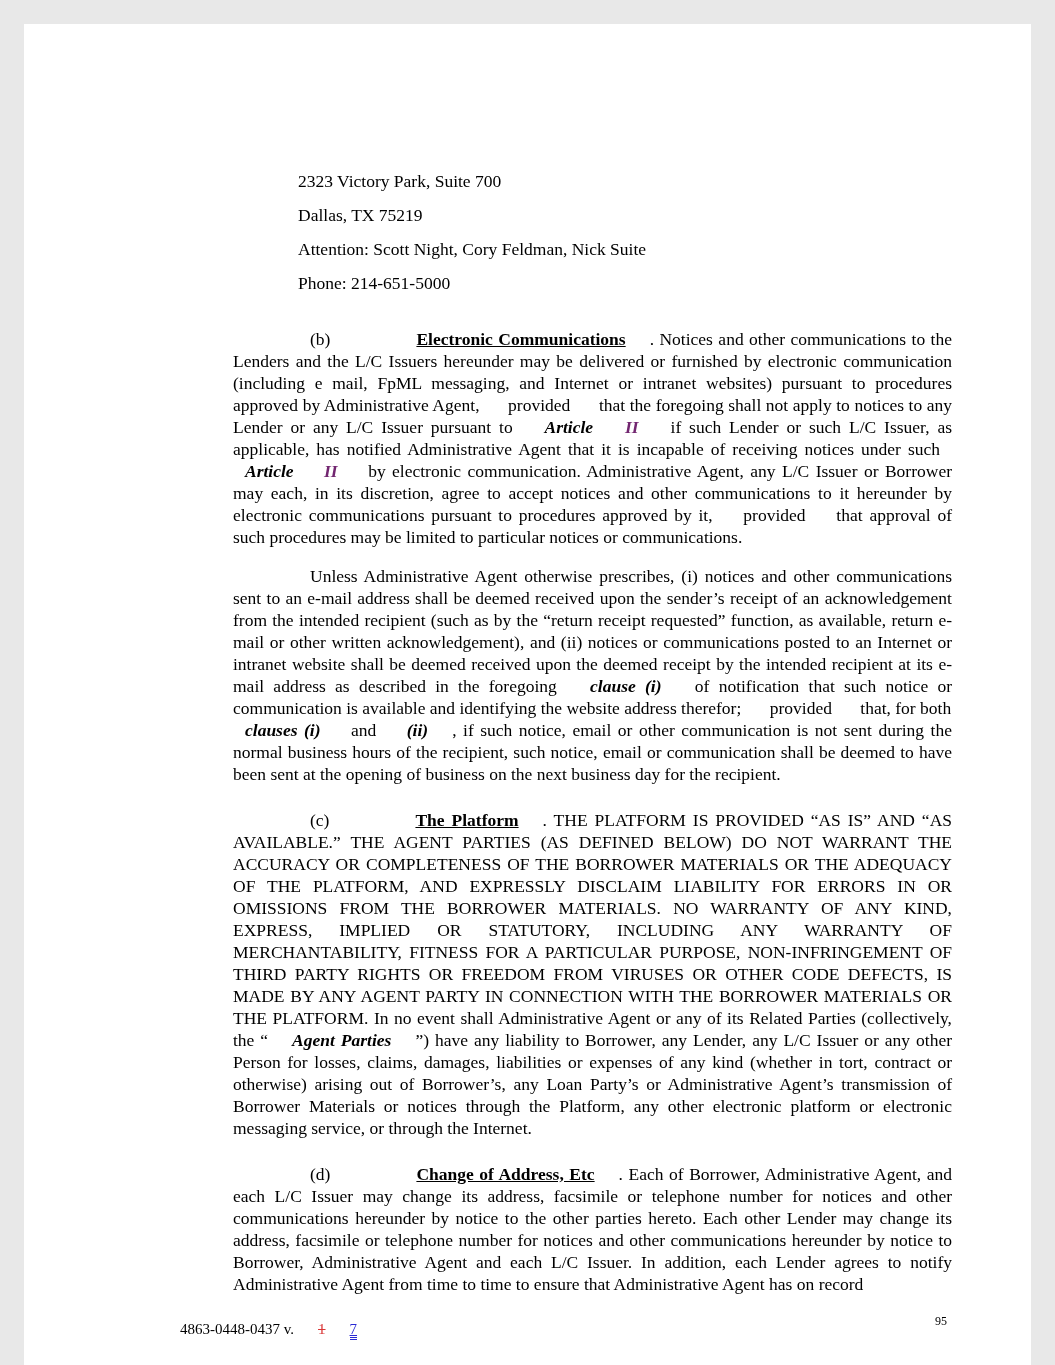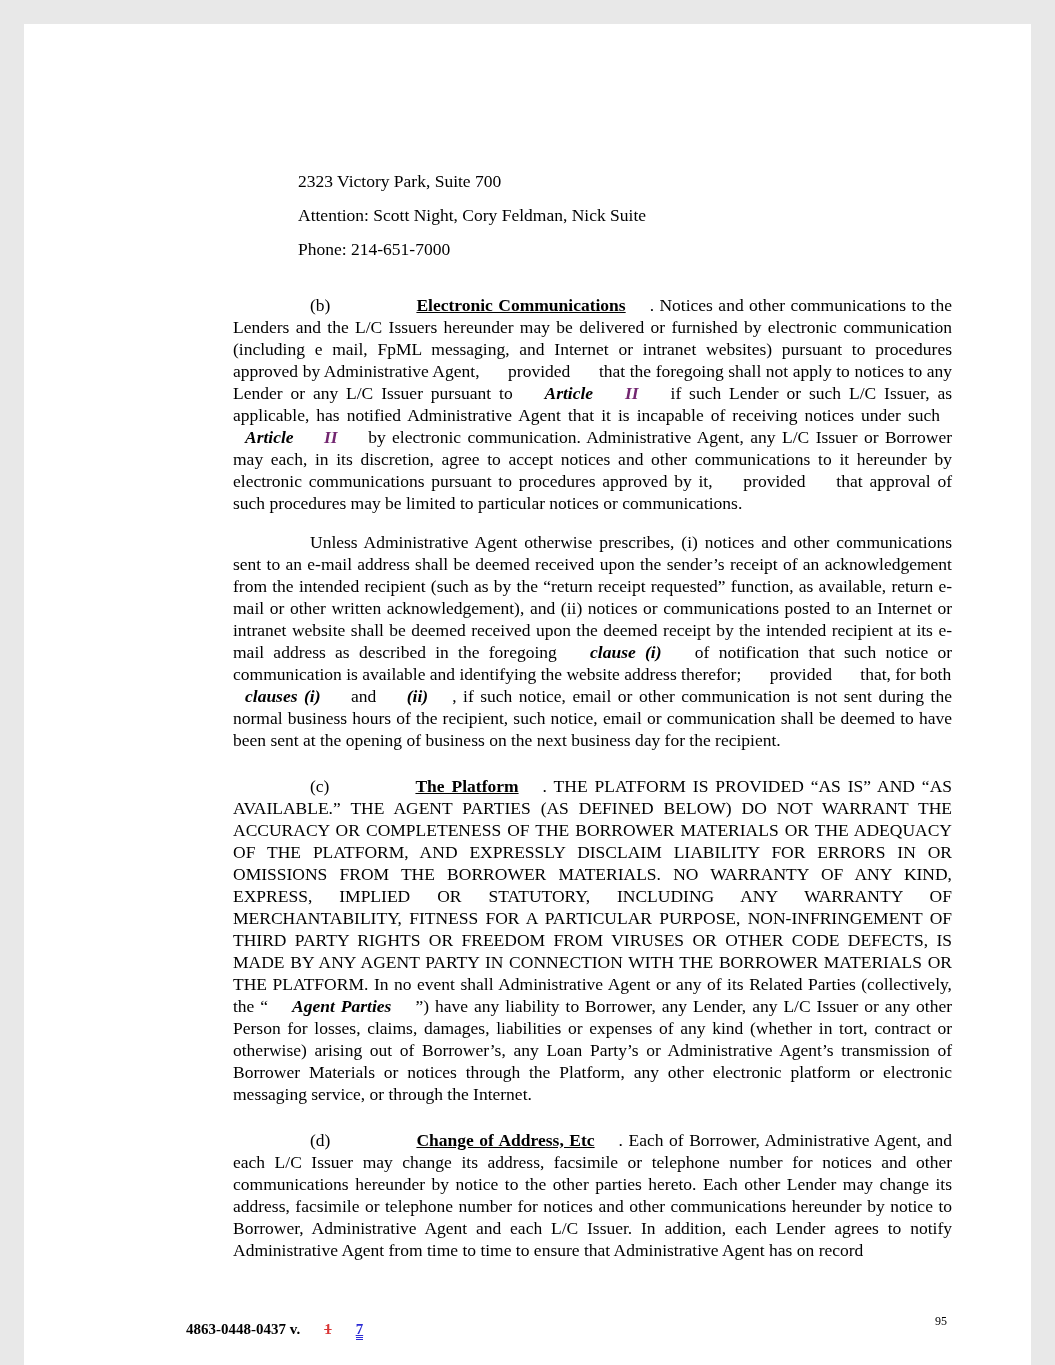--- a/index.html
+++ b/index.html
@@ -29,46 +29,46 @@
     margin-top: 17px;
   }
   .para.first { margin-top: 27px; }
   .tab { display: inline-block; width: 38px; }
   .b  { font-weight: bold; text-decoration: underline; }
   .i  { }
   .bi { font-weight: bold; font-style: italic; }
   .ref-ii { font-weight: bold; font-style: italic; }
   .footer-id {
     position: absolute;
-    left: 138px;
+    left: 132px;
     top: 1284px;
     font-size: 15px;
     line-height: 19px;
-    font-weight: bold;
   }
   .del { text-decoration: line-through; }
   .ins { border-bottom: 3px double; text-decoration: underline; }
   .page-num {
     position: absolute;
     top: 1276px;
     right: 120px;
     font-size: 12px;
     line-height: 19px;
   }
 </style>
 </head>
 <body>
 
 <div class="page">
   <div class="content">
 
     <div class="address">
       <div>2323 Victory Park, Suite 700</div>
+      <div>Dallas, TX 75219</div>
       <div>Attention: Scott Night, Cory Feldman, Nick Suite</div>
-      <div>Phone: 214-651-7000</div>
+      <div>Phone: 214-651-5000</div>
     </div>
 
     <p class="para first"><span>(b)</span><span class="tab"></span><span class="b">Electronic Communications</span><span>. Notices and other communications to the Lenders and the L/C Issuers hereunder may be delivered or furnished by electronic communication (including e mail, FpML messaging, and Internet or intranet websites) pursuant to procedures approved by Administrative Agent, </span><span class="i">provided</span><span> that the foregoing shall not apply to notices to any Lender or any L/C Issuer pursuant to </span><span class="ref-ii">Article </span><span class="ref-ii ref-purple" style="color: rgb(114, 38, 112);">II</span><span> if such Lender or such L/C Issuer, as applicable, has notified Administrative Agent that it is incapable of receiving notices under such </span><span class="ref-ii">Article </span><span class="ref-ii ref-purple" style="color: rgb(114, 38, 112);">II</span><span> by electronic communication. Administrative Agent, any L/C Issuer or Borrower may each, in its discretion, agree to accept notices and other communications to it hereunder by electronic communications pursuant to procedures approved by it, </span><span class="i">provided</span><span> that approval of such procedures may be limited to particular notices or communications.</span></p>
 
     <p class="para"><span>Unless Administrative Agent otherwise prescribes, (i) notices and other communications sent to an e-mail address shall be deemed received upon the sender’s receipt of an acknowledgement from the intended recipient (such as by the “return receipt requested” function, as available, return e-mail or other written acknowledgement), and (ii) notices or communications posted to an Internet or intranet website shall be deemed received upon the deemed receipt by the intended recipient at its e-mail address as described in the foregoing </span><span class="bi">clause (i)</span><span> of notification that such notice or communication is available and identifying the website address therefor; </span><span class="i">provided</span><span> that, for both </span><span class="bi">clauses (i)</span><span> and </span><span class="bi">(ii)</span><span>, if such notice, email or other communication is not sent during the normal business hours of the recipient, such notice, email or communication shall be deemed to have been sent at the opening of business on the next business day for the recipient.</span></p>
 
     <p class="para"><span>(c)</span><span class="tab"></span><span class="b">The Platform</span><span>. THE PLATFORM IS PROVIDED “AS IS” AND “AS AVAILABLE.” THE AGENT PARTIES (AS DEFINED BELOW) DO NOT WARRANT THE ACCURACY OR COMPLETENESS OF THE BORROWER MATERIALS OR THE ADEQUACY OF THE PLATFORM, AND EXPRESSLY DISCLAIM LIABILITY FOR ERRORS IN OR OMISSIONS FROM THE BORROWER MATERIALS. NO WARRANTY OF ANY KIND, EXPRESS, IMPLIED OR STATUTORY, INCLUDING ANY WARRANTY OF MERCHANTABILITY, FITNESS FOR A PARTICULAR PURPOSE, NON-INFRINGEMENT OF THIRD PARTY RIGHTS OR FREEDOM FROM VIRUSES OR OTHER CODE DEFECTS, IS MADE BY ANY AGENT PARTY IN CONNECTION WITH THE BORROWER MATERIALS OR THE PLATFORM. In no event shall Administrative Agent or any of its Related Parties (collectively, the “</span><span class="bi">Agent Parties</span><span>”) have any liability to Borrower, any Lender, any L/C Issuer or any other Person for losses, claims, damages, liabilities or expenses of any kind (whether in tort, contract or otherwise) arising out of Borrower’s, any Loan Party’s or Administrative Agent’s transmission of Borrower Materials or notices through the Platform, any other electronic platform or electronic messaging service, or through the Internet.</span></p>
 
     <p class="para"><span>(d)</span><span class="tab"></span><span class="b">Change of Address, Etc</span><span>. Each of Borrower, Administrative Agent, and each L/C Issuer may change its address, facsimile or telephone number for notices and other communications hereunder by notice to the other parties hereto. Each other Lender may change its address, facsimile or telephone number for notices and other communications hereunder by notice to Borrower, Administrative Agent and each L/C Issuer. In addition, each Lender agrees to notify Administrative Agent from time to time to ensure that Administrative Agent has on record</span></p>
 

